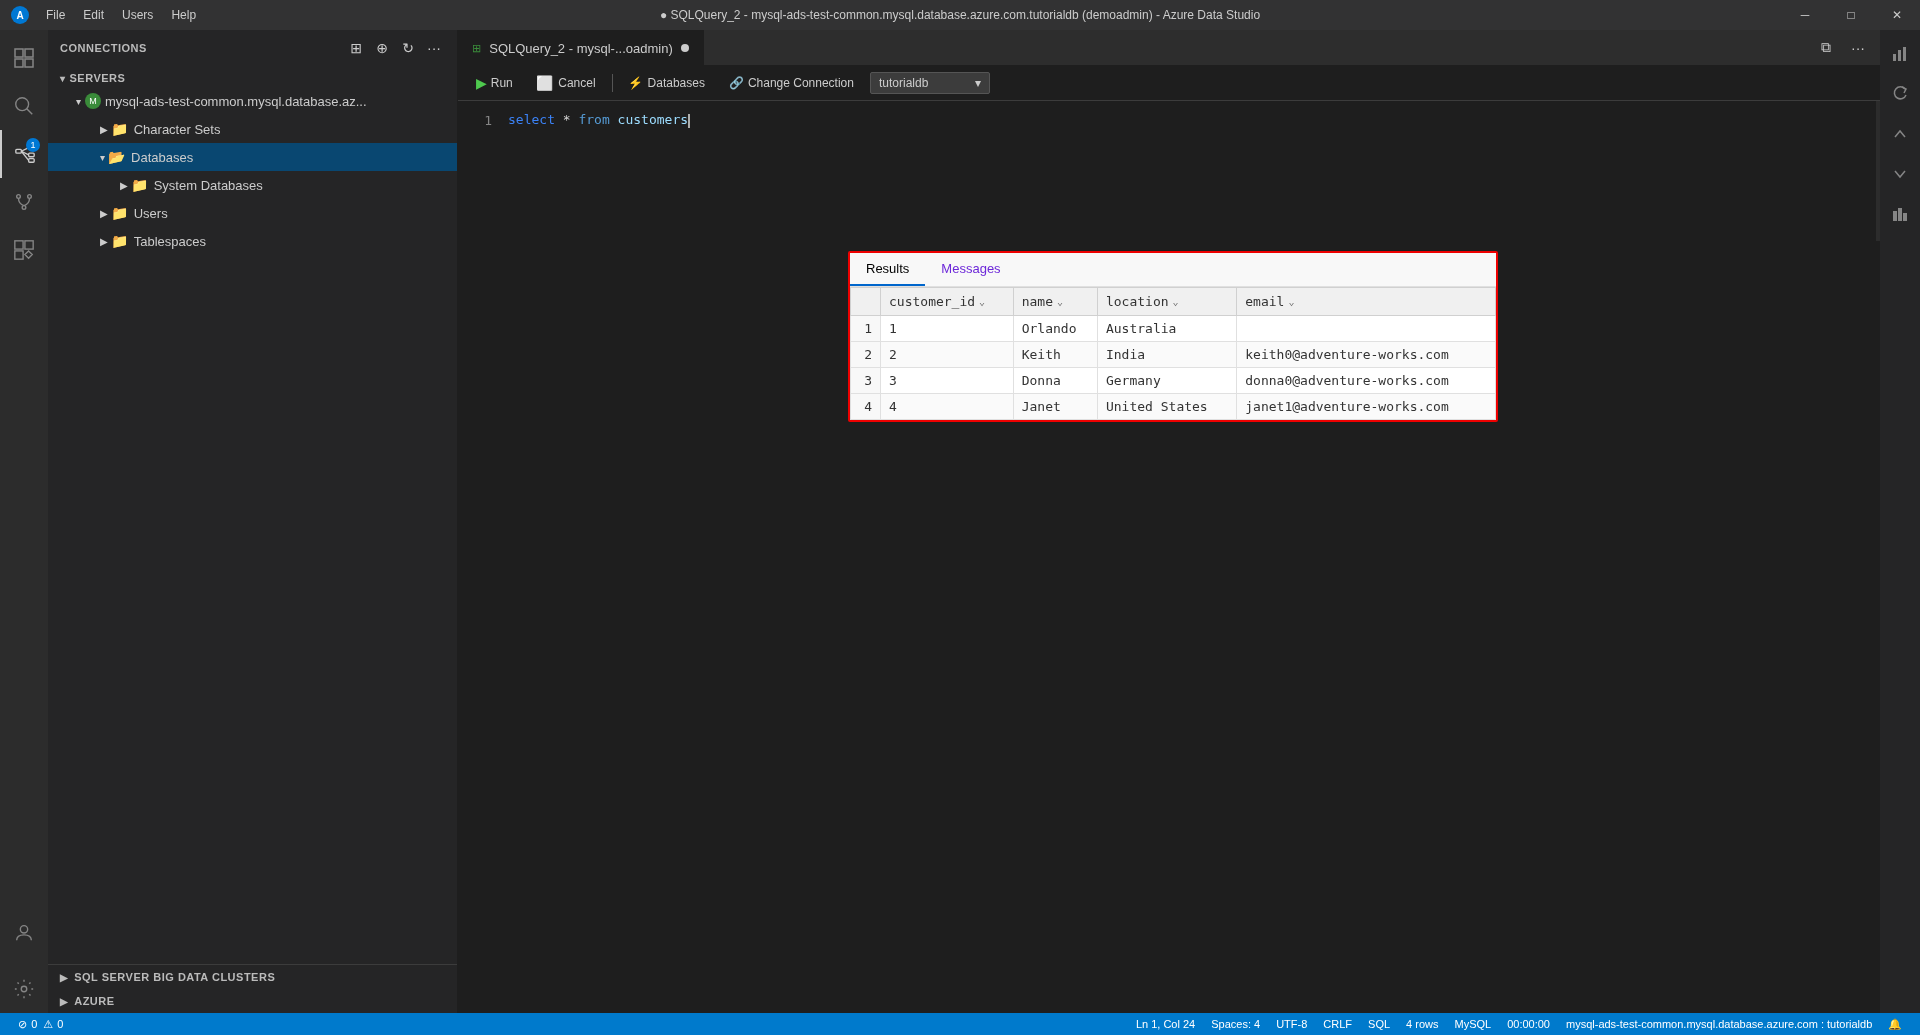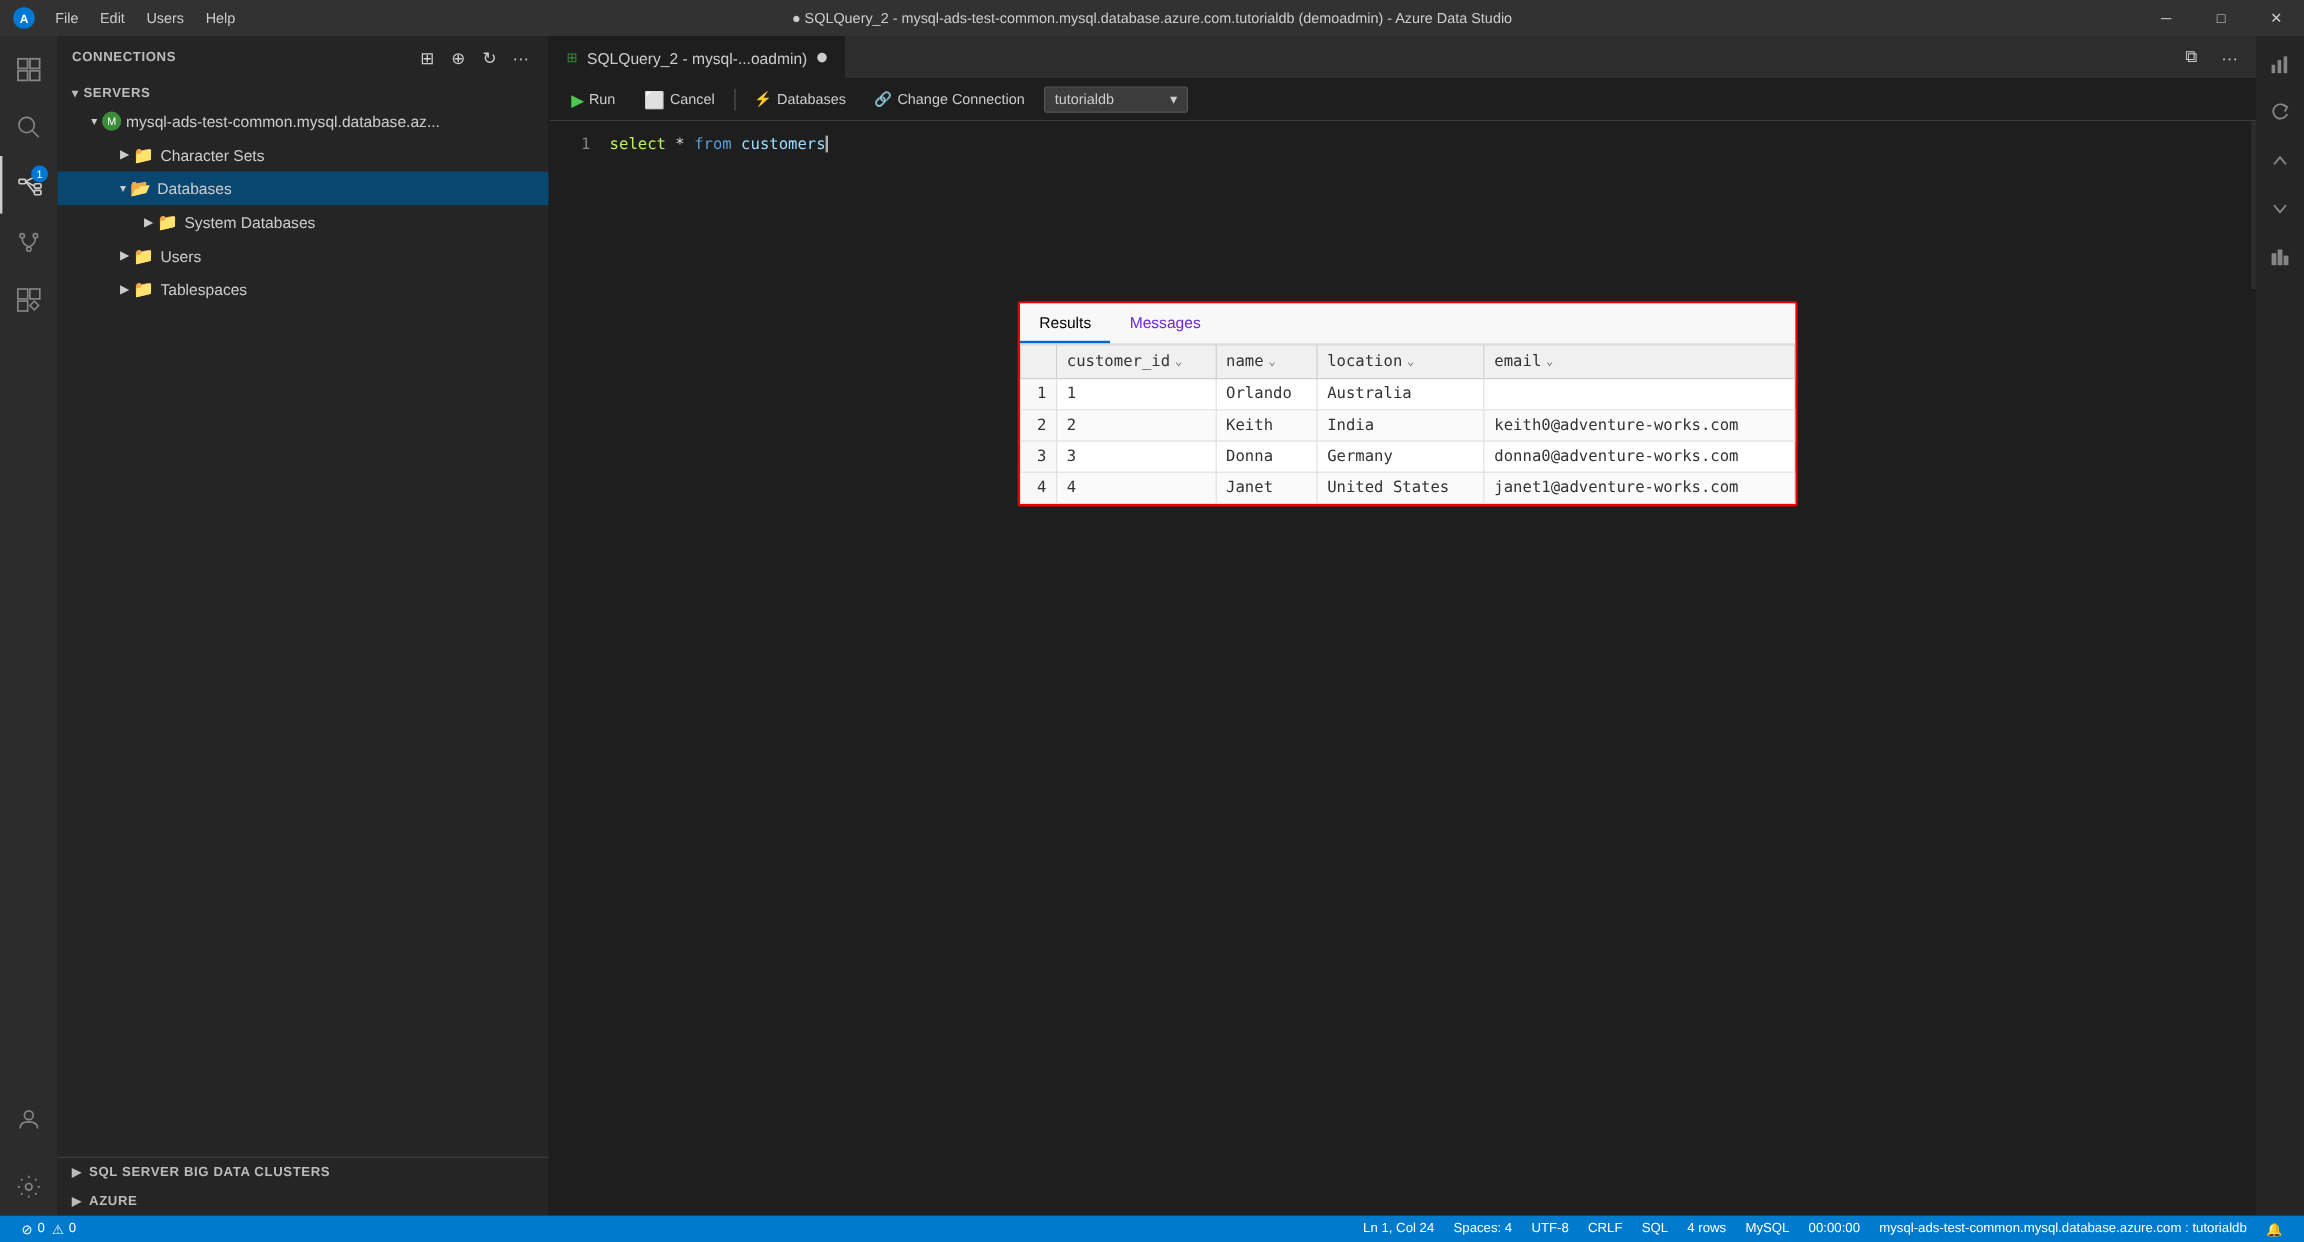--- a/index.html
+++ b/index.html
@@ -350,21 +350,21 @@
       color: #858585;
       font-size: 13px;
       font-family: 'Consolas', monospace;
       flex-shrink: 0;
     }
     .line-content {
       font-family: 'Consolas', monospace;
       font-size: 13px;
       color: #d4d4d4;
     }
-    .keyword { color: #bef264; }
+    .keyword { color: #3b82f6; }
     .star { color: #d4d4d4; }
     .from-kw { color: #569cd6; }
     .table-name { color: #9cdcfe; }
     .cursor {
       display: inline-block;
       width: 2px;
       height: 14px;
       background: #aeafad;
       vertical-align: middle;
       animation: blink 1s step-end infinite;

